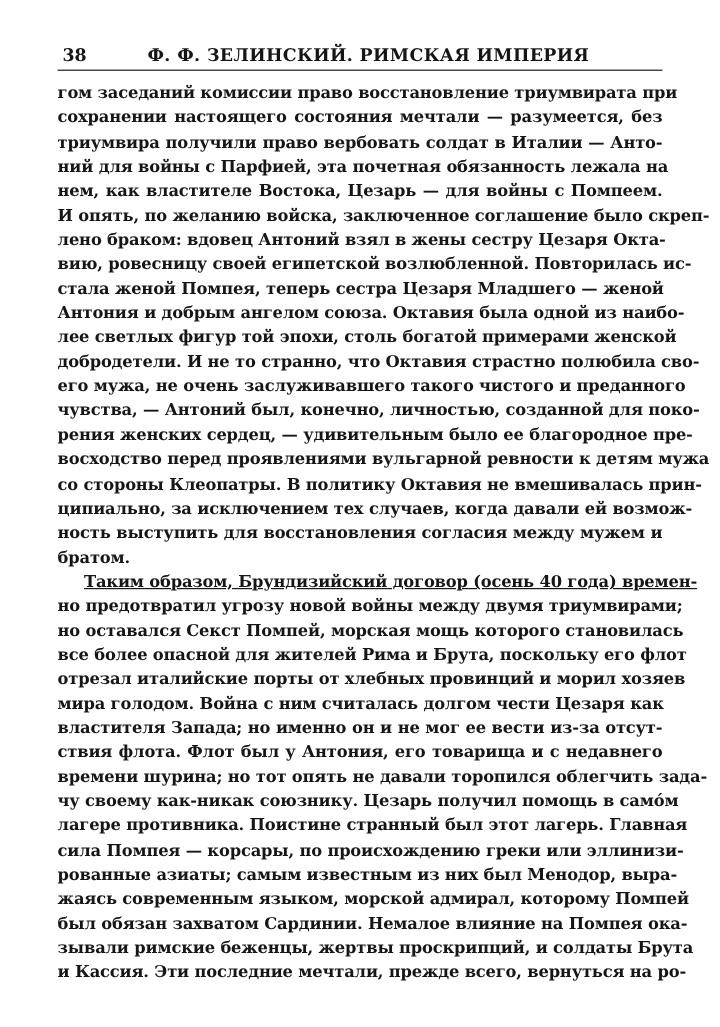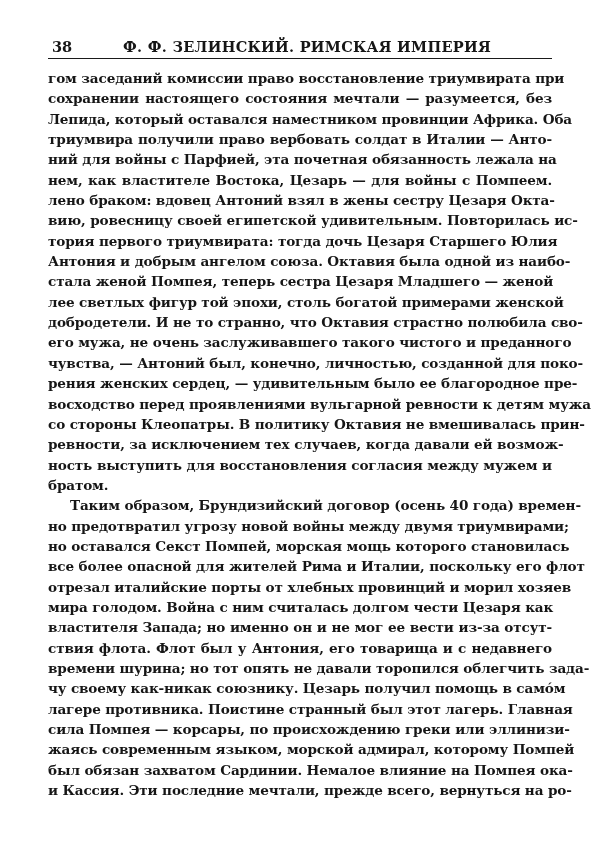--- a/index.html
+++ b/index.html
@@ -56,71 +56,73 @@
       text-align-last: justify;
       white-space: nowrap;
       height: 20.35px;
       overflow: visible;
     }
     .line.last {
       text-align-last: left;
     }
     .line.indent {
       padding-left: 22px;
+      text-decoration: underline;
     }
     .para {
       display: block;
     }
   </style>
 </head>
 <body>
 
 <div class="page">
   <div class="running-head">
     <span class="page-number">38</span>
     <span class="running-title">Ф. Ф. ЗЕЛИНСКИЙ. РИМСКАЯ ИМПЕРИЯ</span>
   </div>
 
   <div class="body-text">
     <div class="para">
       <span class="line">гом заседаний комиссии право восстановление триумвирата при</span>
       <span class="line">сохранении настоящего состояния мечтали — разумеется, без</span>
-      <span class="line">Лепида, который оставался наместником провинции Африка. Оба</span>
       <span class="line">триумвира получили право вербовать солдат в Италии — Анто-</span>
       <span class="line">ний для войны с Парфией, эта почетная обязанность лежала на</span>
       <span class="line">нем, как властителе Востока, Цезарь — для войны с Помпеем.</span>
+      <span class="line">И опять, по желанию войска, заключенное соглашение было скреп-</span>
       <span class="line">лено браком: вдовец Антоний взял в жены сестру Цезаря Окта-</span>
-      <span class="line">вию, ровесницу своей египетской удивительным. Повторилась ис-</span>
-      <span class="line">тория первого триумвирата: тогда дочь Цезаря Старшего Юлия</span>
+      <span class="line">вию, ровесницу своей египетской возлюбленной. Повторилась ис-</span>
+      <span class="line">стала женой Помпея, теперь сестра Цезаря Младшего — женой</span>
       <span class="line">Антония и добрым ангелом союза. Октавия была одной из наибо-</span>
-      <span class="line">стала женой Помпея, теперь сестра Цезаря Младшего — женой</span>
       <span class="line">лее светлых фигур той эпохи, столь богатой примерами женской</span>
       <span class="line">добродетели. И не то странно, что Октавия страстно полюбила сво-</span>
       <span class="line">его мужа, не очень заслуживавшего такого чистого и преданного</span>
       <span class="line">чувства, — Антоний был, конечно, личностью, созданной для поко-</span>
       <span class="line">рения женских сердец, — удивительным было ее благородное пре-</span>
       <span class="line">восходство перед проявлениями вульгарной ревности к детям мужа</span>
       <span class="line">со стороны Клеопатры. В политику Октавия не вмешивалась прин-</span>
-      <span class="line">ревности, за исключением тех случаев, когда давали ей возмож-</span>
+      <span class="line">ципиально, за исключением тех случаев, когда давали ей возмож-</span>
       <span class="line">ность выступить для восстановления согласия между мужем и</span>
       <span class="line last">братом.</span>
     </div>
 
     <div class="para">
       <span class="line indent">Таким образом, Брундизийский договор (осень 40 года) времен-</span>
       <span class="line">но предотвратил угрозу новой войны между двумя триумвирами;</span>
       <span class="line">но оставался Секст Помпей, морская мощь которого становилась</span>
-      <span class="line">все более опасной для жителей Рима и Италии, поскольку его флот</span>
+      <span class="line">все более опасной для жителей Рима и Брута, поскольку его флот</span>
       <span class="line">отрезал италийские порты от хлебных провинций и морил хозяев</span>
       <span class="line">мира голодом. Война с ним считалась долгом чести Цезаря как</span>
       <span class="line">властителя Запада; но именно он и не мог ее вести из-за отсут-</span>
       <span class="line">ствия флота. Флот был у Антония, его товарища и с недавнего</span>
       <span class="line">времени шурина; но тот опять не давали торопился облегчить зада-</span>
       <span class="line">чу своему как-никак союзнику. Цезарь получил помощь в самóм</span>
       <span class="line">лагере противника. Поистине странный был этот лагерь. Главная</span>
       <span class="line">сила Помпея — корсары, по происхождению греки или эллинизи-</span>
+      <span class="line">рованные азиаты; самым известным из них был Менодор, выра-</span>
       <span class="line">жаясь современным языком, морской адмирал, которому Помпей</span>
       <span class="line">был обязан захватом Сардинии. Немалое влияние на Помпея ока-</span>
+      <span class="line">зывали римские беженцы, жертвы проскрипций, и солдаты Брута</span>
       <span class="line">и Кассия. Эти последние мечтали, прежде всего, вернуться на ро-</span>
 
     </div>
   </div>
 </div>
 
 </body></html>

